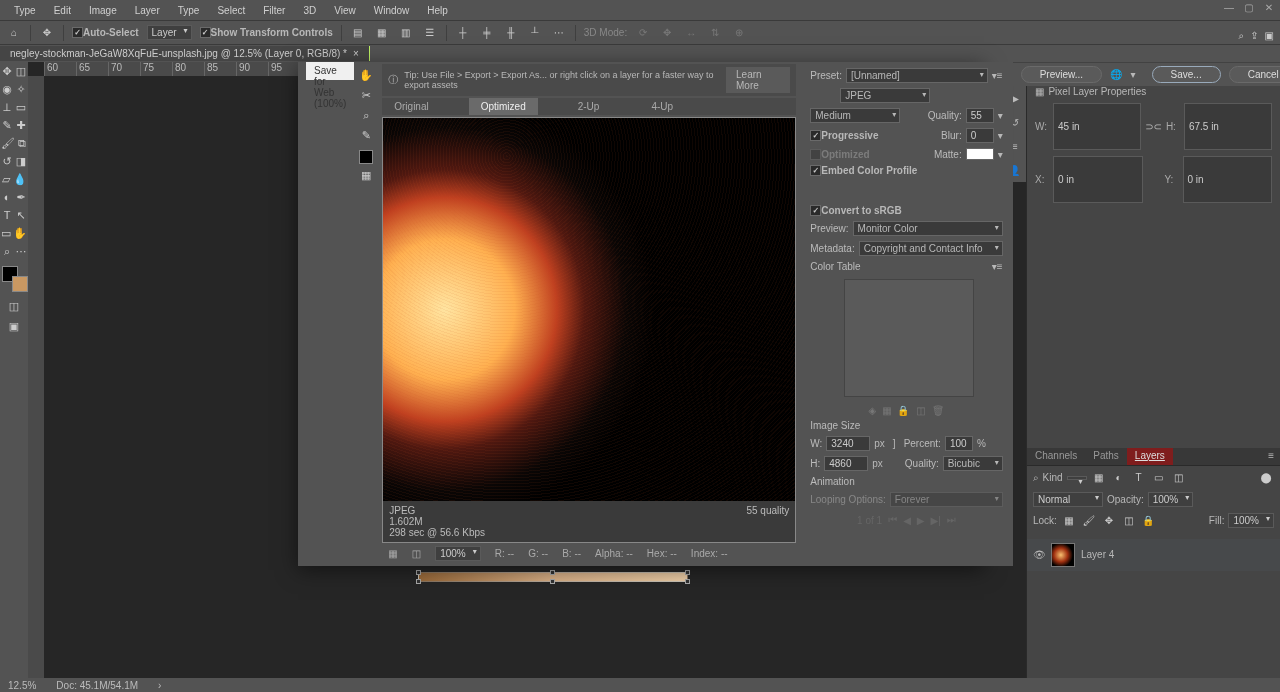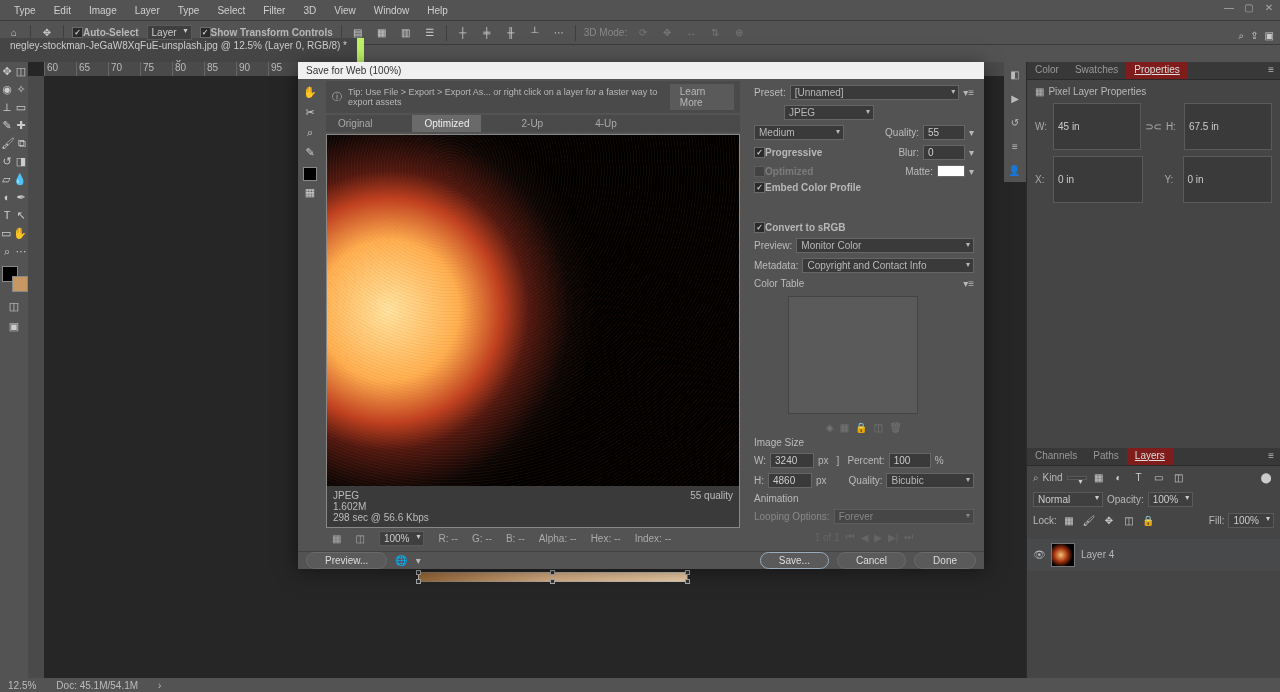--- a/index.html
+++ b/index.html
@@ -10,21 +10,21 @@
 .window-controls span { width: 14px; text-align: center; color: #aaa; }
 .options-bar { height: 24px; background: #535353; display: flex; align-items: center; padding: 0 6px; gap: 8px; border-top: 1px solid #3a3a3a; }
 .options-bar .sep { width: 1px; height: 16px; background: #3f3f3f; }
 .icon-btn { width: 16px; height: 16px; display: flex; align-items: center; justify-content: center; color: #ccc; }
 .checkbox { display: flex; align-items: center; gap: 0; font-weight: bold; }
 .checkbox .box { width: 11px; height: 11px; background: #2a2a2a; border: 1px solid #6a6a6a; display: flex; align-items: center; justify-content: center; }
 .checkbox .box.checked::after { content: "✓"; font-size: 8px; color: #ccc; }
 .select-small { background: #3f3f3f; border: 1px solid #5a5a5a; padding: 1px 14px 1px 4px; color: #ccc; position: relative; min-width: 40px; }
 .select-small::after { content: "▾"; position: absolute; right: 3px; top: 0; font-size: 8px; }
 .doc-tab { height: 18px; background: #535353; border-top: 1px solid #3a3a3a; display: flex; align-items: center; }
-.doc-tab .tab { padding: 2px 10px; background: #454545; color: #ccc; border-right: 7px solid #bef264; display: flex; gap: 6px; align-items: center; flex-direction: column; }
+.doc-tab .tab { padding: 2px 10px; background: #454545; color: #ccc; border-right: 1px solid #bef264; display: flex; gap: 6px; align-items: center; }
 .workspace { position: absolute; top: 62px; left: 0; right: 0; bottom: 12px; display: flex; }
 .tools-left { width: 28px; background: #535353; display: flex; flex-direction: column; }
 .tools-left .dual { display: flex; }
 .tool { width: 24px; height: 18px; display: flex; align-items: center; justify-content: center; color: #ccc; border: 1px solid transparent; font-size: 11px; }
 .tool.wide { width: 28px; margin: 1px 0; }
 .swatch-fg-bg { position: relative; width: 28px; height: 28px; margin: 4px 0; }
 .swatch-fg-bg .fg { position: absolute; width: 16px; height: 16px; background: #000; border: 1px solid #888; top: 2px; left: 2px; }
 .swatch-fg-bg .bg { position: absolute; width: 16px; height: 16px; background: #c99862; border: 1px solid #888; bottom: 0; right: 0; }
 .canvas-area { flex: 1; position: relative; background: #262626; }
 .ruler-h { position: absolute; top: 0; left: 16px; right: 0; height: 14px; background: #4a4a4a; display: flex; font-size: 8px; color: #bbb; }
@@ -43,41 +43,41 @@
 .prop-row label { width: 14px; color: #aaa; }
 .prop-row .input { background: #3a3a3a; border: 1px solid #5a5a5a; padding: 17px 4px; min-width: 38px; color: #ccc; flex: 1; }
 .layers-panel { flex: 1; display: flex; flex-direction: column; }
 .layers-top { padding: 4px 6px; }
 .layer-row { display: flex; align-items: center; gap: 6px; padding: 4px 6px; background: #5a6a7a22; }
 .layer-row .eye { width: 12px; }
 .layer-row .thumb { width: 24px; height: 24px; background: radial-gradient(circle at 40% 50%, #f8c070, #a03010 40%, #000 70%); border: 1px solid #777; }
 .status-bar { position: absolute; bottom: 0; left: 0; right: 0; height: 14px; background: #535353; display: flex; align-items: center; padding: 0 8px; gap: 20px; font-size: 9px; color: #bbb; }
 
 
-.dialog { position: absolute; top: 62px; left: 298px; width: 686px; height: 504px; background: #535353; box-shadow: 0 4px 20px rgba(0,0,0,0.5); display: flex; flex-direction: column; }
+.dialog { position: absolute; top: 62px; left: 298px; width: 686px; height: 504px; background: #535353; box-shadow: 0 4px 20px rgba(0,0,0,0.5); display: flex; flex-direction: row; padding-left: 8px; }
 .dialog-title { background: #f0f0f0; color: #333; padding: 3px 8px; height: 18px; font-size: 10px; }
 .dialog-body { flex: 1; display: flex; background: #535353; }
 .dlg-tools { width: 24px; background: #535353; display: flex; flex-direction: column; padding-top: 4px; gap: 2px; align-items: center; }
 .dlg-main { flex: 0 0 422px; display: flex; flex-direction: column; padding: 2px 4px; }
 .tip-bar { display: flex; align-items: center; gap: 6px; background: #4a4a4a; padding: 3px 6px; margin-bottom: 2px; }
 .tip-bar .learn { background: #5a5a5a; padding: 2px 10px; margin-left: auto; }
 .view-tabs { display: flex; background: #4a4a4a; gap: 28px; }
 .view-tabs .vtab { padding: 3px 12px; color: #aaa; }
 .view-tabs .vtab.active { background: #6a6a6a; color: #eee; }
 .preview-box { flex: 1; border: 1px solid #888; background: #3a3a3a; margin-top: 2px; display: flex; flex-direction: column; }
 .preview-img { flex: 1; background: radial-gradient(ellipse 280px 280px at 15% 50%, #ffe4a0 0%, #ffb050 25%, #c04020 40%, #501810 50%, #0a0605 65%, #000 75%); position: relative; }
 .preview-noise::after { content:""; position:absolute; inset:0; background: repeating-radial-gradient(circle at 30% 10%, rgba(200,80,30,0.08) 0 1px, transparent 1px 3px); }
 .preview-meta { padding: 4px 6px; background: #3a3a3a; font-size: 9px; color: #bbb; display: flex; justify-content: space-between; }
 .bottom-info { display: flex; gap: 14px; padding: 3px 6px; font-size: 9px; color: #aaa; align-items: center; }
 .dlg-settings { flex: 1; padding: 6px 10px 6px 10px; display: flex; flex-direction: column; gap: 2px; font-size: 9px; }
 .srow { display: flex; align-items: center; gap: 4px; margin-bottom: 3px; }
 .srow label { color: #bbb; }
 .srow .sel { background: #3a3a3a; border: 1px solid #666; padding: 1px 4px; position: relative; min-width: 60px; }
 .srow .sel::after { content: "▾"; position: absolute; right: 3px; font-size: 8px; }
-.srow .inp { background: #3a3a3a; border: 1px solid #666; padding: 1px 4px; width: 42px; color: #ccc; }
+.srow .inp { background: #3a3a3a; border: 1px solid #666; padding: 1px 4px; width: 28px; color: #ccc; }
 .swatch-white { width: 28px; height: 12px; background: #fff; border: 1px solid #666; }
 .ct-area { border: 1px solid #444; background: #5a5a5a; height: 118px; margin: 2px 0 4px 34px; width: 130px; }
 .anim-ctrl { display: flex; gap: 6px; align-items: center; justify-content: center; padding: 2px 0; color: #777; font-size: 9px;}
 .dlg-footer { height: 24px; background: #535353; border-top: 1px solid #424242; display: flex; align-items: center; padding: 0 8px; gap: 8px; }
 .btn { background: #5a5a5a; border: 1px solid #6a6a6a; padding: 2px 18px; border-radius: 10px; color: #ddd; }
 .btn.primary { border: 1px solid #9ab; }
 .right-top-icons { position: absolute; top: 30px; right: 6px; display: flex; gap: 6px; color: #ccc; }
 </style>
 </head>
 <body>

